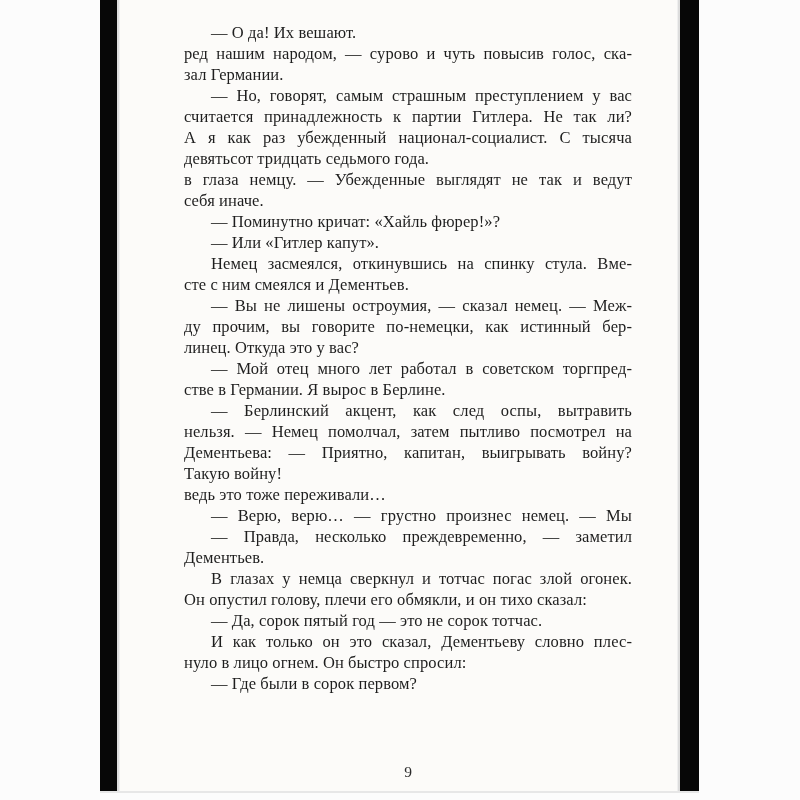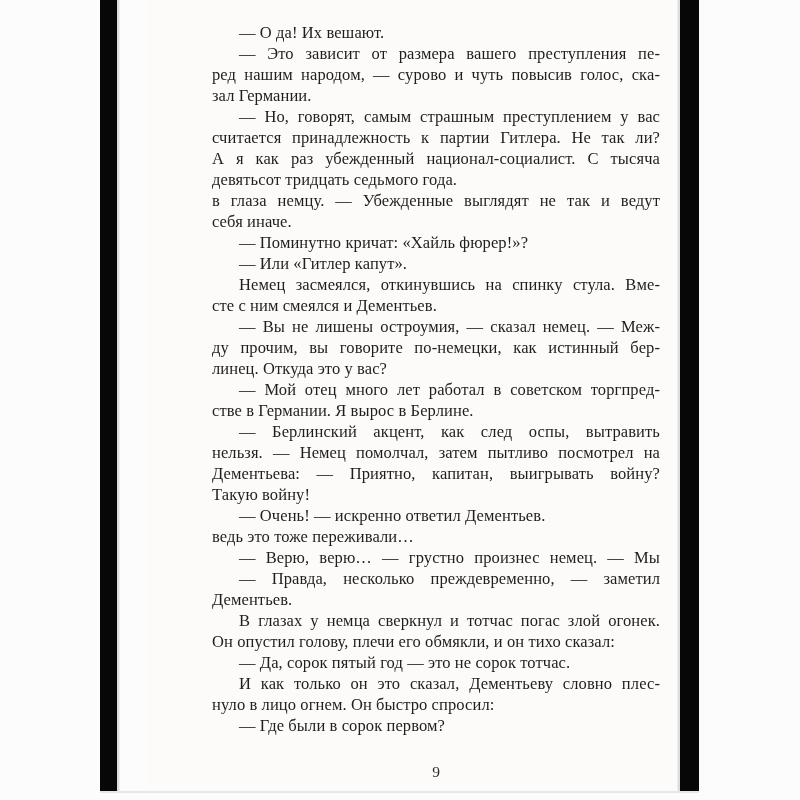--- a/index.html
+++ b/index.html
@@ -30,21 +30,20 @@
   .edge-line-right { left: 678px; box-shadow: -1px 0 0 #efefef; }
   .edge-line-bottom {
     position: absolute; left: 100px; top: 791px;
     width: 599px; height: 2px; background: #e7e7e7;
   }
   
   .page {
     position: absolute; left: 119px; top: 0;
     width: 559px; height: 791px;
     background: #fcfbf9;
-    margin-left: 28px;
   }
   .text-block {
     position: absolute; left: 65px; top: 22px;
     width: 448px;
     color: #1e1e1e;
     font-size: 16.5px;
     line-height: 21px;
     letter-spacing: 0.1px;
   }
   .line {
@@ -64,21 +63,20 @@
     line-height: 21px;
   }
 </style>
 </head>
 <body>
 
 <div class="stage">
   <div class="page">
     <div class="text-block">
         <div class="line pfirst plast">— О да! Их вешают.</div>
-        <div class="line pfirst">— Это зависит от размера вашего преступления пе-</div>
         <div class="line">ред нашим народом, — сурово и чуть повысив голос, ска-</div>
         <div class="line plast">зал Германии.</div>
         <div class="line pfirst">— Но, говорят, самым страшным преступлением у вас</div>
         <div class="line">считается принадлежность к партии Гитлера. Не так ли?</div>
         <div class="line">А я как раз убежденный национал-социалист. С тысяча</div>
         <div class="line plast">девятьсот тридцать седьмого года.</div>
         <div class="line">в глаза немцу. — Убежденные выглядят не так и ведут</div>
         <div class="line plast">себя иначе.</div>
         <div class="line pfirst plast">— Поминутно кричат: «Хайль фюрер!»?</div>
         <div class="line pfirst plast">— Или «Гитлер капут».</div>
@@ -86,21 +84,20 @@
         <div class="line plast">сте с ним смеялся и Дементьев.</div>
         <div class="line pfirst">— Вы не лишены остроумия, — сказал немец. — Меж-</div>
         <div class="line">ду прочим, вы говорите по-немецки, как истинный бер-</div>
         <div class="line plast">линец. Откуда это у вас?</div>
         <div class="line pfirst">— Мой отец много лет работал в советском торгпред-</div>
         <div class="line plast">стве в Германии. Я вырос в Берлине.</div>
         <div class="line pfirst">— Берлинский акцент, как след оспы, вытравить</div>
         <div class="line">нельзя. — Немец помолчал, затем пытливо посмотрел на</div>
         <div class="line">Дементьева: — Приятно, капитан, выигрывать войну?</div>
         <div class="line plast">Такую войну!</div>
-        <div class="line pfirst plast">— Очень! — искренно ответил Дементьев.</div>
         <div class="line plast">ведь это тоже переживали…</div>
         <div class="line pfirst">— Верю, верю… — грустно произнес немец. — Мы</div>
         <div class="line pfirst">— Правда, несколько преждевременно, — заметил</div>
         <div class="line plast">Дементьев.</div>
         <div class="line pfirst">В глазах у немца сверкнул и тотчас погас злой огонек.</div>
         <div class="line plast">Он опустил голову, плечи его обмякли, и он тихо сказал:</div>
         <div class="line pfirst plast">— Да, сорок пятый год — это не сорок тотчас.</div>
         <div class="line pfirst">И как только он это сказал, Дементьеву словно плес-</div>
         <div class="line plast">нуло в лицо огнем. Он быстро спросил:</div>
         <div class="line pfirst plast">— Где были в сорок первом?</div>

